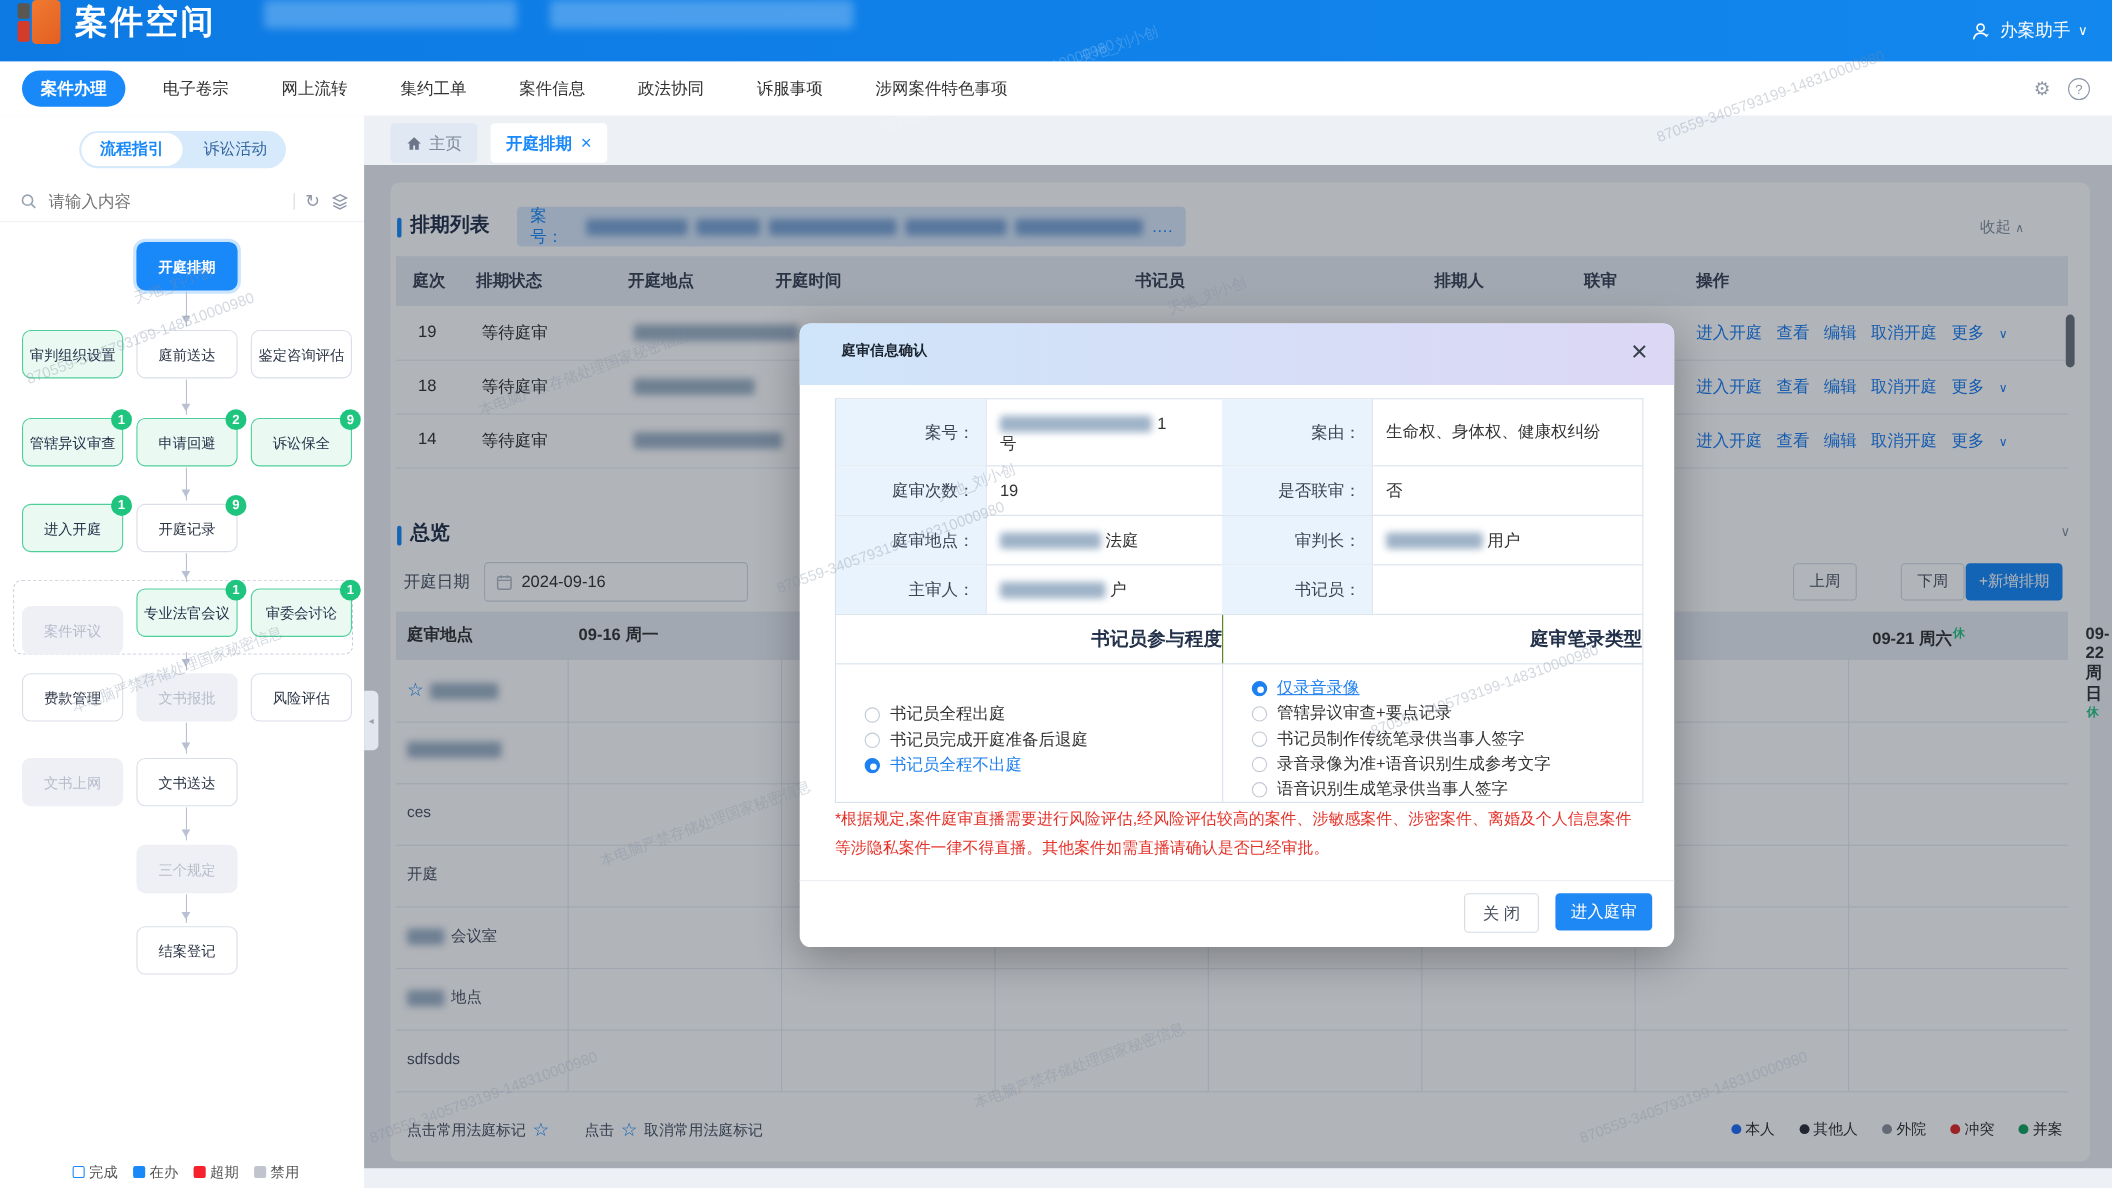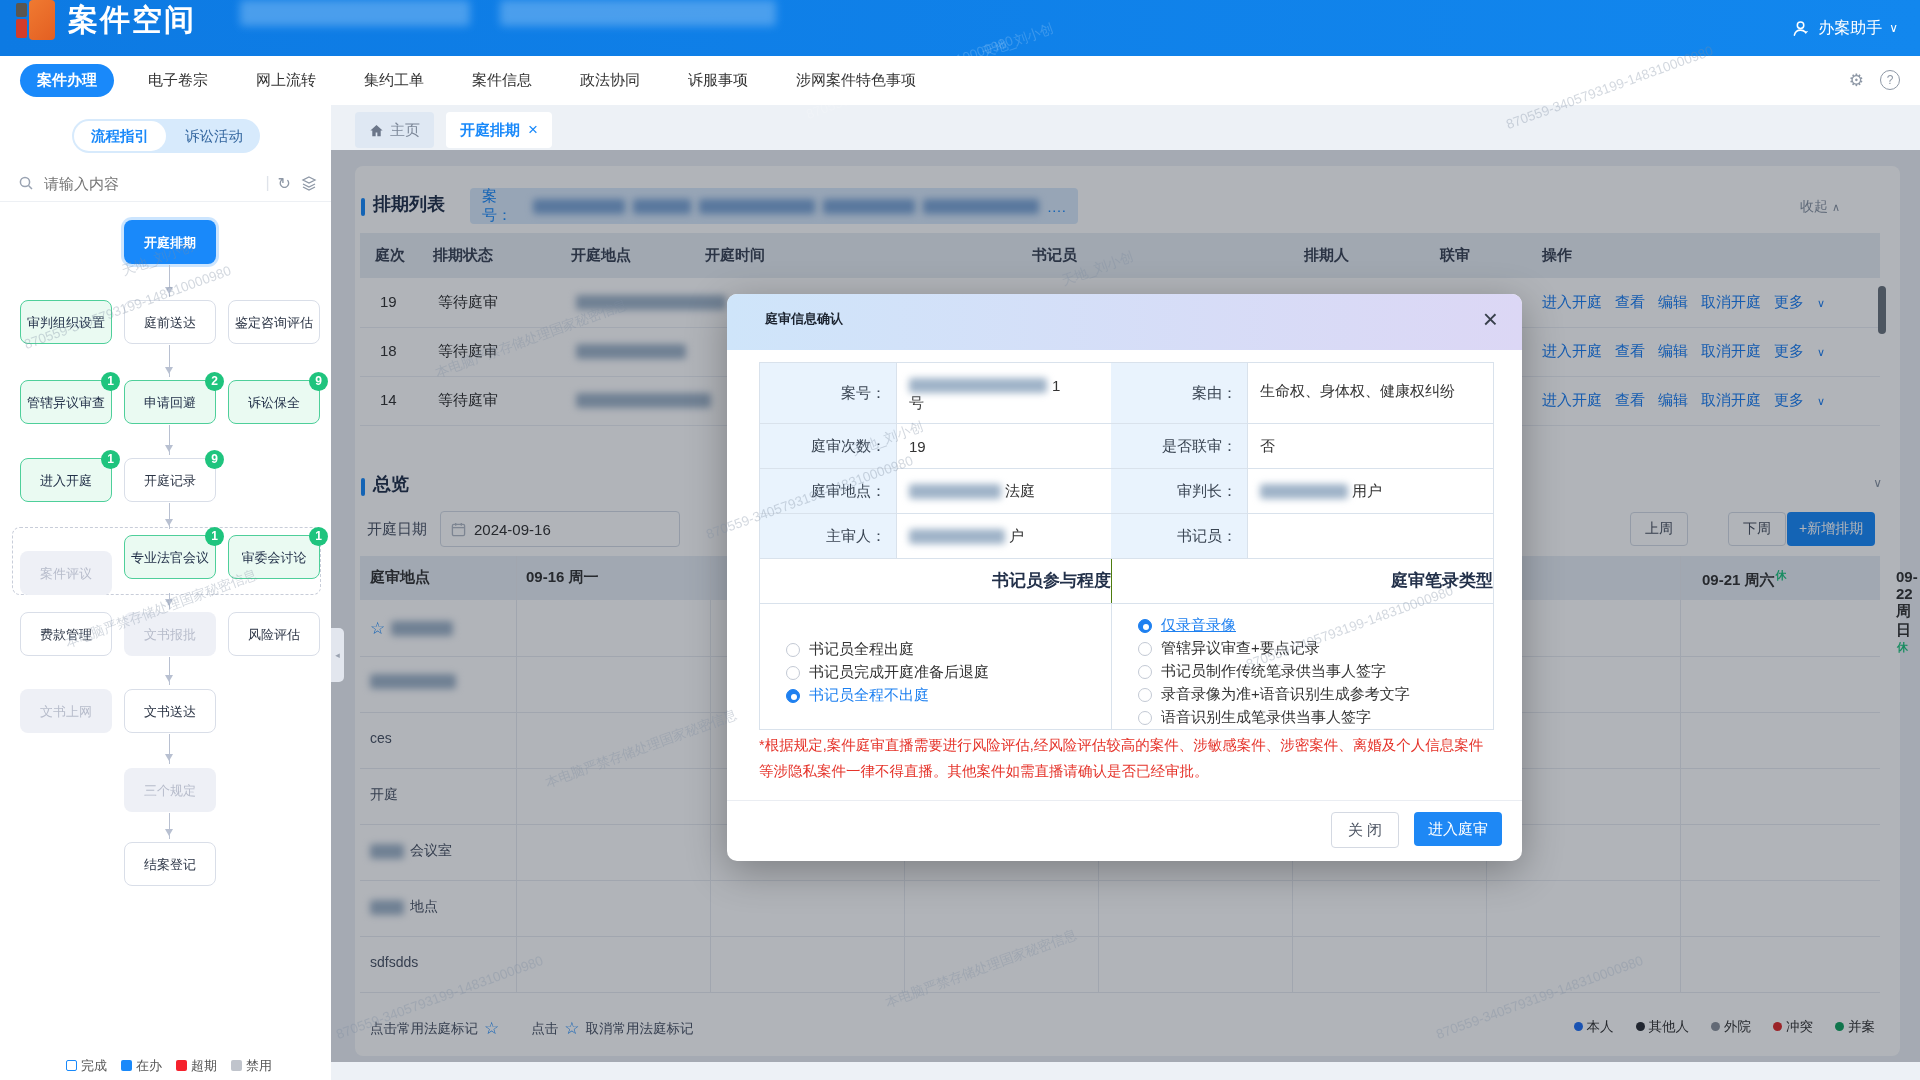--- a/index.html
+++ b/index.html
@@ -77,21 +77,21 @@
   
   .ovl{position:absolute;left:331px;top:150px;width:1589px;height:912px;background:rgba(13,22,38,.32);z-index:5;}
   .modal{position:absolute;left:727px;top:294px;width:795px;height:567px;background:#fff;border-radius:10px;z-index:10;box-shadow:0 10px 40px rgba(0,0,0,.3);}
   .mhead{position:absolute;left:0;top:0;width:795px;height:56px;border-radius:10px 10px 0 0;background:linear-gradient(90deg,#cfe5fa,#dcd7f5);}
   .mtitle{position:absolute;left:38px;top:16px;font-size:13px;font-weight:bold;color:#1c2430;}
   .mclose{position:absolute;right:24px;top:12px;font-size:26px;color:#38404c;line-height:1;}
   .itab{position:absolute;left:32px;top:68px;width:735px;border:1px solid #d9e2ec;border-bottom:none;box-sizing:border-box;}
   .irow{display:flex;border-bottom:1px solid #d9e2ec;}
   .ilab{background:#e9f3fd;color:#394452;font-size:15px;display:flex;align-items:center;justify-content:flex-end;padding-right:10px;box-sizing:border-box;}
   .ival{font-size:15px;color:#333;display:flex;align-items:center;padding-left:12px;box-sizing:border-box;border-left:1px solid #d9e2ec;}
-  .w1{width:136px;} .w2{width:215px;} .w3{width:136px;} .w4{flex:1;font-family:Liberation Mono, monospace;}
+  .w1{width:136px;} .w2{width:215px;} .w3{width:136px;} .w4{flex:1;}
   .opthead{font-size:17px;font-weight:bold;color:#23314a;text-align:right;line-height:44px;}
   .optcell{box-sizing:border-box;padding:14px 0 0 26px;}
   .opt{display:flex;align-items:center;gap:9px;font-size:15px;color:#333;height:23px;}
   .opt.sel{color:#1e80f0;}
   .rdo{width:14px;height:14px;border-radius:50%;border:1px solid #c3c9d4;box-sizing:border-box;flex:none;}
   .rdo.on{background:#1e80f0;border-color:#1e80f0;position:relative;}
   .rdo.on::after{content:"";position:absolute;left:4px;top:4px;width:6px;height:6px;background:#fff;border-radius:50%;}
   .warn{position:absolute;left:32px;top:438px;width:737px;color:#e5332a;font-size:14.5px;line-height:26px;}
   .mfoot{position:absolute;left:0;top:506px;width:795px;border-top:1px solid #eaedf2;}
   .btn-close{position:absolute;left:604px;top:518px;width:66px;height:34px;border:1px solid #d4d9e2;border-radius:4px;background:#fff;color:#4a5260;font-size:15px;display:flex;align-items:center;justify-content:center;}

